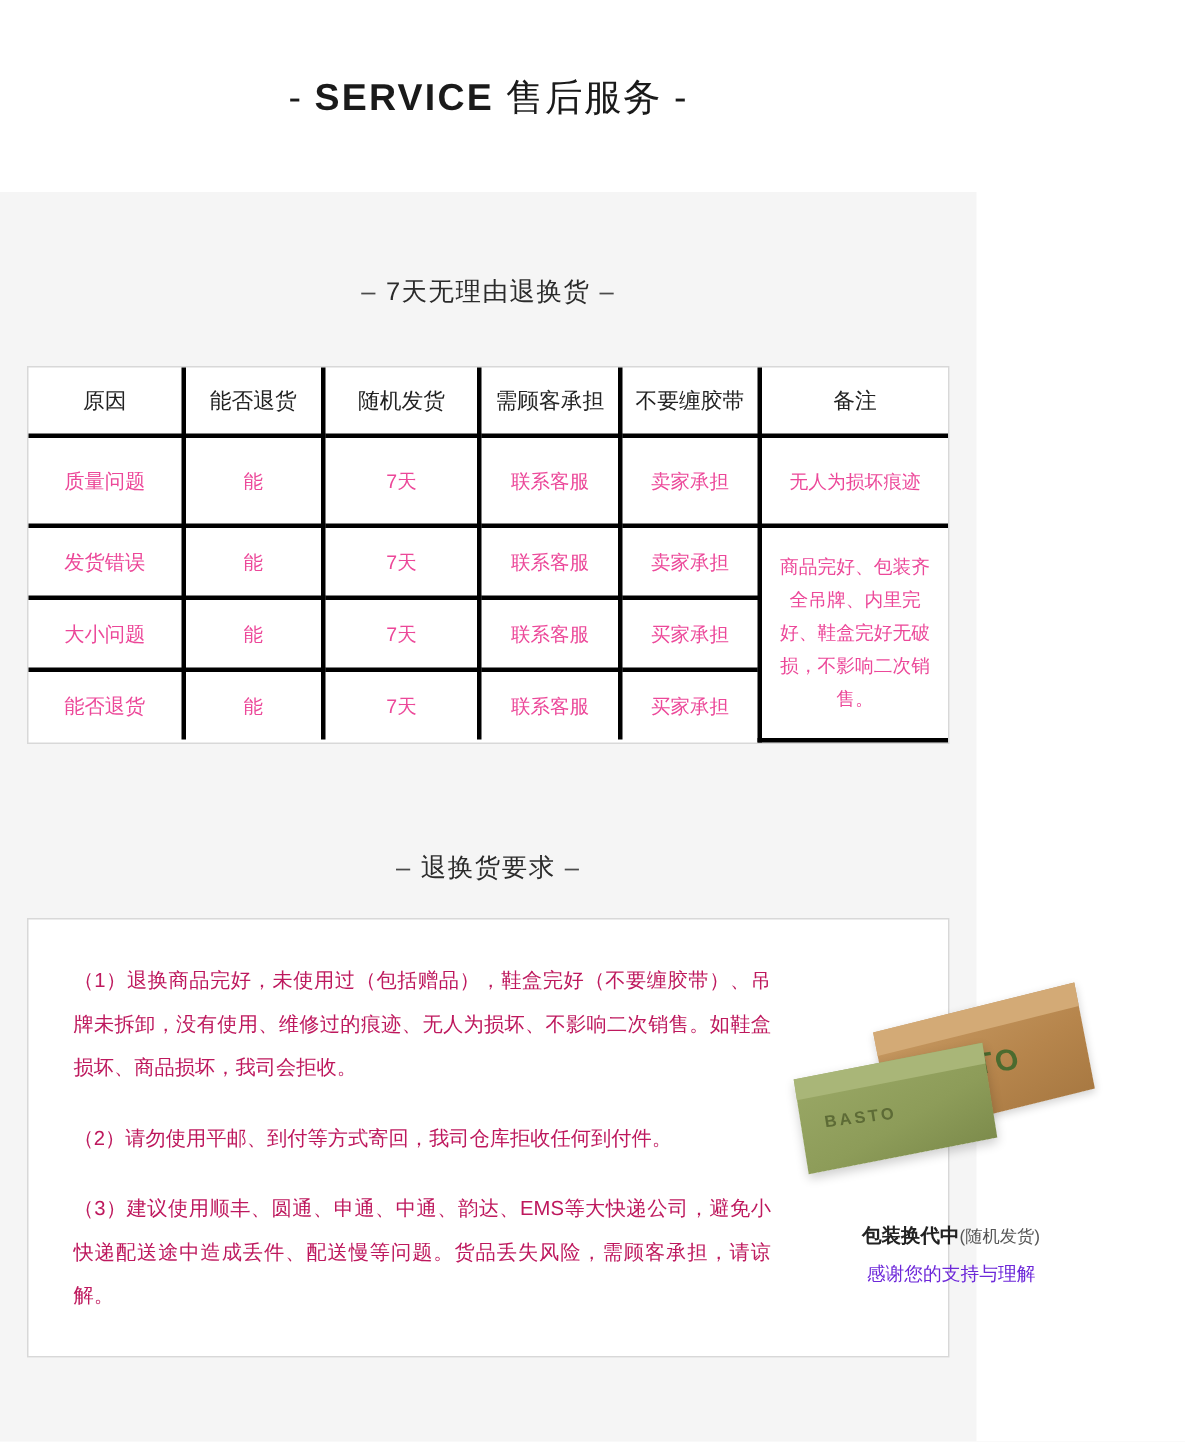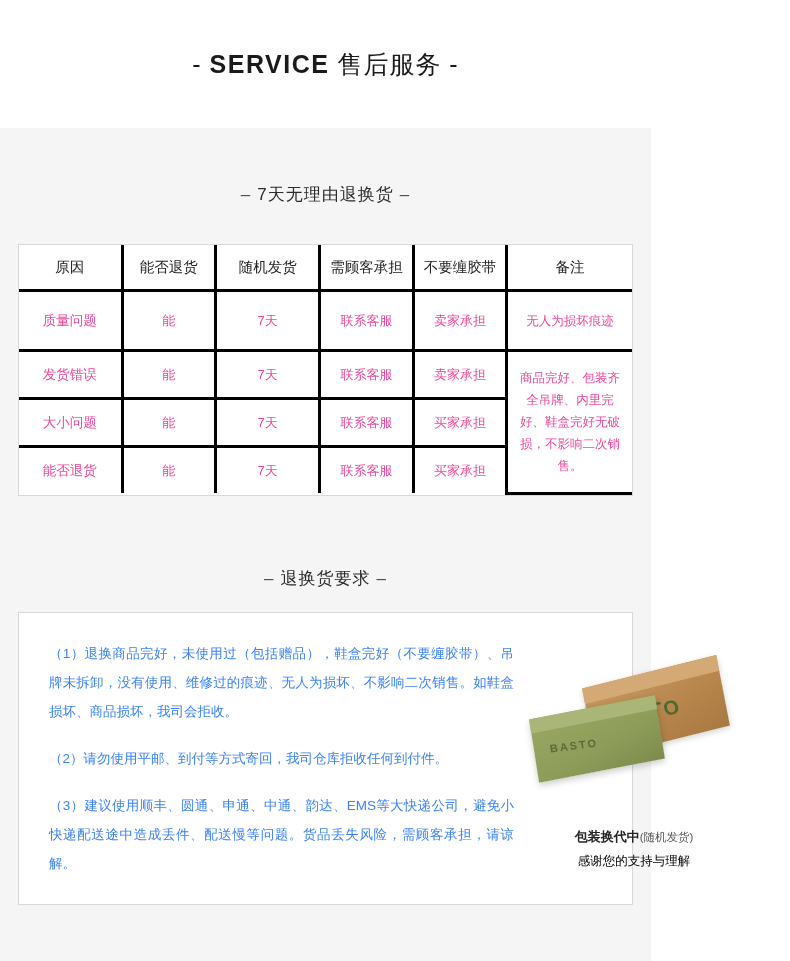--- a/index.html
+++ b/index.html
@@ -128,21 +128,21 @@
     display: flex;
     align-items: flex-start;
   }
   .req-text {
     width: 480px;
     flex: 0 0 480px;
   }
   .req-para {
     font-size: 13.5px;
     line-height: 29px;
-    color: #3b82f6;
+    color: #be185d;
     margin: 0 15px 18px 0;
     text-align: justify;
   }
   .req-para:last-child { margin-bottom: 0; }
 
   .req-figure {
     flex: 1 1 auto;
     display: flex;
     flex-direction: column;
     align-items: center;
@@ -206,33 +206,33 @@
     left: 16px;
     top: 28px;
     font-size: 11px;
     font-weight: bold;
     color: #5d6b36;
     letter-spacing: 2px;
     transform: skewY(4deg);
   }
 
   .fig-caption {
-    margin-top: 33px;
+    margin-top: 20px;
     text-align: center;
     font-size: 13px;
     color: #222;
     line-height: 24px;
   }
   .fig-caption .small {
     font-size: 11.5px;
     color: #555;
   }
   .fig-sub {
     font-size: 12.5px;
-    color: #000000;
+    color: #6d28d9;
     text-align: center;
     line-height: 24px;
   }
 </style>
 </head>
 <body>
 
 <div class="page">
 
   <div class="header">

